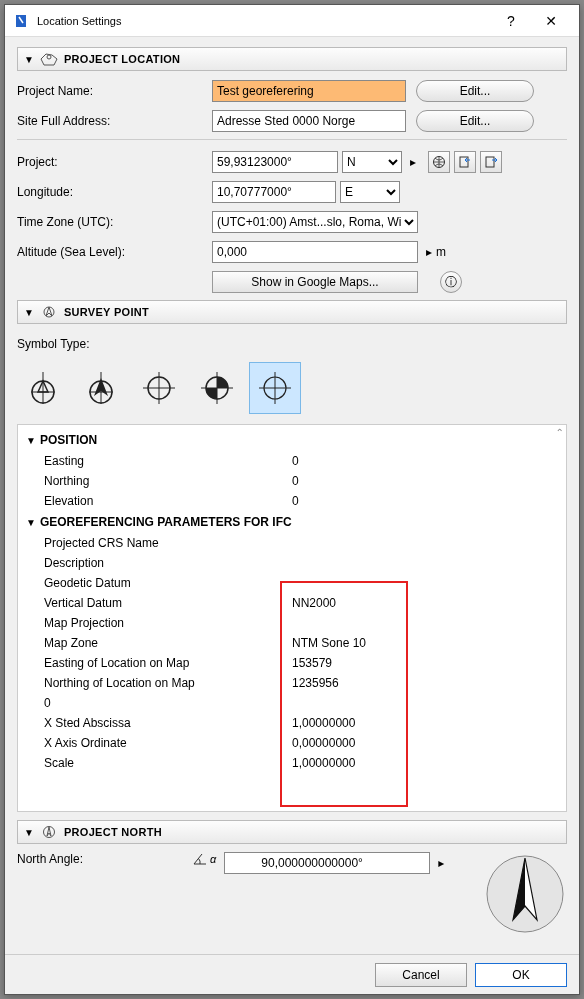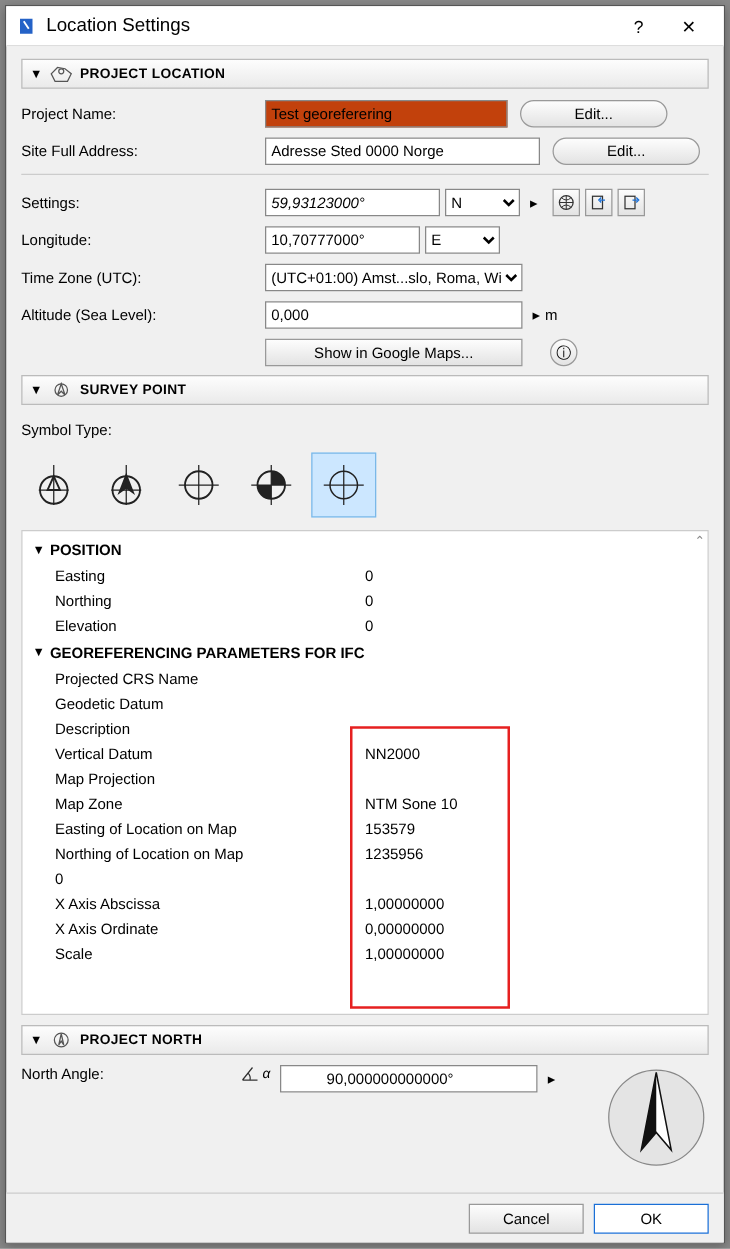--- a/index.html
+++ b/index.html
@@ -1,20 +1,20 @@
 <!DOCTYPE html>
 <html><head>
   <meta charset="utf-8">
   <style>
     * { box-sizing: border-box; margin: 0; padding: 0; }
     body { font-family: "Segoe UI", Tahoma, sans-serif; font-size: 12px; background: #888; padding: 4px; }
     .window { width: 576px; height: 991px; background: #f0f0f0; border: 1px solid #555; box-shadow: 0 2px 8px rgba(0,0,0,0.3); display: flex; flex-direction: column; }
     .titlebar { height: 32px; display: flex; align-items: center; padding: 0 8px; background: #fff; border-bottom: 1px solid #ddd; }
     .titlebar .app-icon { width: 16px; height: 16px; margin-right: 8px; }
-    .titlebar .title { flex: 1; font-size: 15px; }
+    .titlebar .title { flex: 1; font-size: 11px; }
     .titlebar .win-btn { width: 40px; height: 30px; display: flex; align-items: center; justify-content: center; font-size: 14px; }
     .content { flex: 1; padding: 10px 12px; overflow: hidden; position: relative; }
     .section-header { display: flex; align-items: center; height: 24px; border: 1px solid #bbb; background: linear-gradient(#fdfdfd,#eaeaea); padding: 0 6px; margin-bottom: 8px; }
     .section-header .chev { font-size: 10px; margin-right: 6px; }
     .section-header .icon { width: 18px; height: 14px; margin-right: 6px; display: inline-flex; align-items: center; justify-content: center; }
     .section-header .label { font-weight: bold; font-size: 11px; letter-spacing: 0.3px; }
     .form-row { display: flex; align-items: center; margin-bottom: 6px; min-height: 24px; }
     .form-row .lbl { width: 195px; font-size: 12px; }
     .form-row input[type=text] { height: 22px; border: 1px solid #888; padding: 0 4px; font-size: 12px; background: #fff; }
     .form-row select { height: 22px; border: 1px solid #888; font-size: 12px; background: #fff; }
@@ -63,36 +63,36 @@
         <svg width="18" height="14" viewBox="0 0 18 14">
             <path d="M4 13 L1 7 L6 2 L12 3 L17 7 L14 13 Z" fill="none" stroke="#555" stroke-width="1"></path>
             <circle cx="9" cy="5" r="2" fill="none" stroke="#555"></circle>
           </svg>
       </span>
       <span class="label">PROJECT LOCATION</span>
     </div>
 
     <div class="form-row">
       <span class="lbl">Project Name:</span>
-      <input type="text" style="width: 194px; background: #c2410c;" value="Test georeferering">
+      <input type="text" style="width: 194px; background: #fdba74;" value="Test georeferering">
       <span style="width:10px"></span>
       <button class="btn btn-wide">Edit...</button>
     </div>
     <div class="form-row">
       <span class="lbl">Site Full Address:</span>
-      <input type="text" style="width: 220px;" value="Adresse Sted 0000 Norge">
+      <input type="text" style="width: 194px;" value="Adresse Sted 0000 Norge">
       <span style="width:10px"></span>
       <button class="btn btn-wide">Edit...</button>
     </div>
 
     <div class="divider"></div>
 
     <div class="form-row">
-      <span class="lbl">Settings:</span>
-      <input type="text" style="width: 140px; font-style: italic;" value="59,93123000°">
+      <span class="lbl">Project:</span>
+      <input type="text" style="width: 126px;" value="59,93123000°">
       <span style="width:4px"></span>
       <select style="width:60px"><option>N</option></select>
       <span style="width:4px"></span>
       <span class="icon-btn" style="width:14px;border:none;background:none;">▸</span>
       <span style="width:8px"></span>
       <span class="icon-btn">
         <svg width="14" height="14" viewBox="0 0 14 14">
             <circle cx="7" cy="7" r="5.5" fill="none" stroke="#333"></circle>
             <path d="M1.5 7 H12.5 M7 1.5 V12.5 M3 3 Q7 7 11 3 M3 11 Q7 7 11 11" stroke="#333" fill="none" stroke-width="0.8"></path>
           </svg>
@@ -212,28 +212,28 @@
 
       <div class="tree-header">
           <span class="chev">▼</span>
           <span>GEOREFERENCING PARAMETERS FOR IFC</span>
         </div>
       <div class="tree-row">
           <span class="name">Projected CRS Name</span>
           <span class="val"></span>
         </div>
       <div class="tree-row">
+          <span class="name">Description</span>
+          <span class="val"></span>
+        </div>
+      <div class="tree-row">
           <span class="name">Geodetic Datum</span>
           <span class="val"></span>
         </div>
       <div class="tree-row">
-          <span class="name">Description</span>
-          <span class="val"></span>
-        </div>
-      <div class="tree-row">
           <span class="name">Vertical Datum</span>
           <span class="val">NN2000</span>
         </div>
       <div class="tree-row">
           <span class="name">Map Projection</span>
         </div>
       <div class="tree-row">
           <span class="name">Map Zone</span>
           <span class="val">NTM Sone 10</span>
         </div>
@@ -242,21 +242,21 @@
           <span class="val">153579</span>
         </div>
       <div class="tree-row">
           <span class="name">Northing of Location on Map</span>
           <span class="val">1235956</span>
         </div>
       <div class="tree-row">
           <span class="val">0</span>
         </div>
       <div class="tree-row">
-          <span class="name">X Axis Abscissa</span>
+          <span class="name">X Sted Abscissa</span>
           <span class="val">1,00000000</span>
         </div>
       <div class="tree-row">
           <span class="name">X Axis Ordinate</span>
           <span class="val">0,00000000</span>
         </div>
       <div class="tree-row">
           <span class="name">Scale</span>
           <span class="val">1,00000000</span>
         </div>

